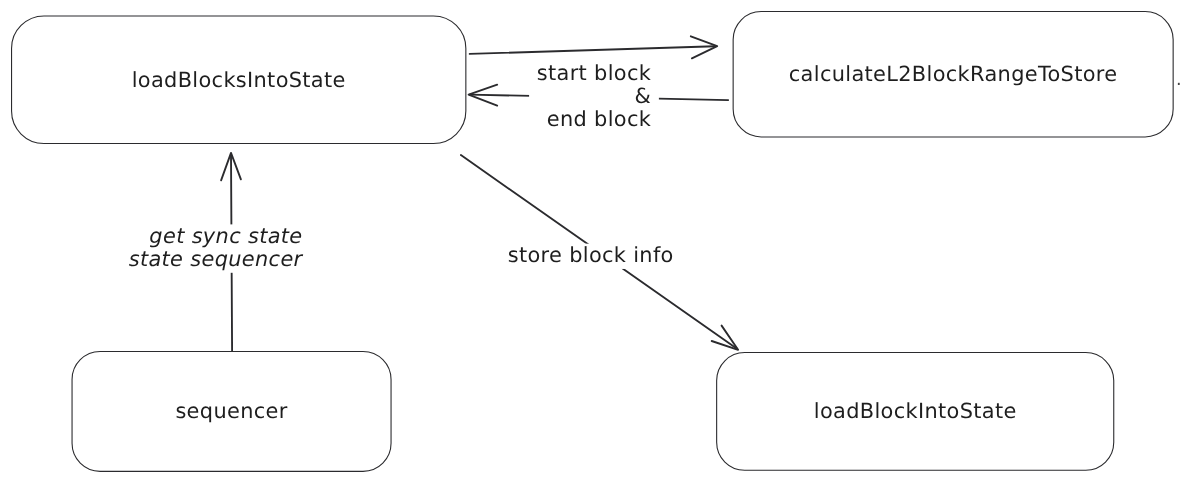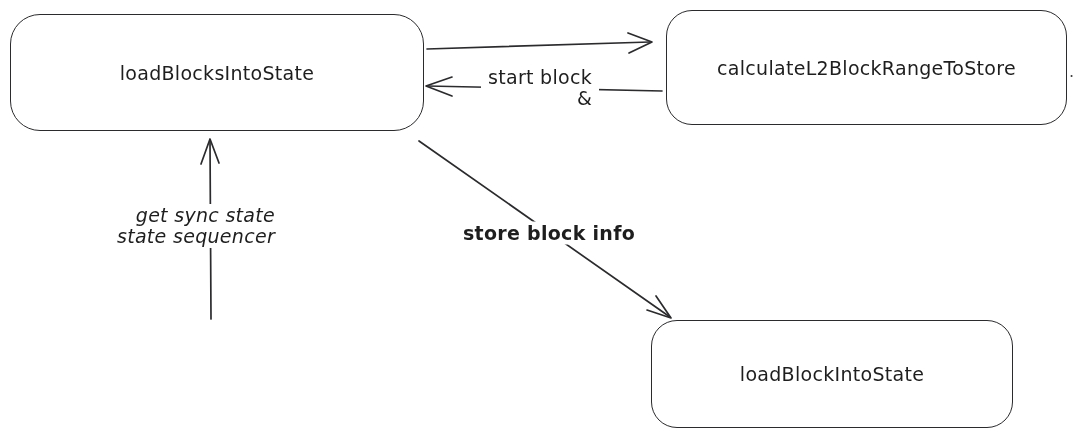--- a/index.html
+++ b/index.html
@@ -52,21 +52,21 @@
     color: #1e1e1e;
     font-size: 19px;
     line-height: 21px;
     text-align: right;
     padding: 1px 7px;
     white-space: nowrap;
     letter-spacing: 0.3px;
   }
   .label-start-end { left: 540px; top: 88px;  }
   .label-get-sync  { left: 196px; top: 226px; font-style: italic; }
-  .label-store     { left: 549px; top: 233px; font-weight: bold; }
+  .label-store     { left: 537px; top: 233px; }
   .stray-dot {
     position: absolute;
     left: 1069px; top: 68px;
     color: #444444;
     font-size: 16px;
     line-height: 8px;
   }
 </style>
 </head>
 <body>
@@ -97,28 +97,32 @@
   </svg>
 
   <div class="node node-load-blocks">
     <span>loadBlocksIntoState</span>
   </div>
 
   <div class="node node-calc-range">
     <span>calculateL2BlockRangeToStore</span>
   </div>
 
+  <div class="node node-sequencer">
+    <span>sequencer</span>
+  </div>
 
   <div class="node node-load-block">
     <span>loadBlockIntoState</span>
   </div>
 
   <div class="edge-label label-start-end">
     <div>start block</div>
     <div>&amp;</div>
+    <div>end block</div>
   </div>
 
   <div class="edge-label label-get-sync">
     <div>get sync state</div>
     <div>state sequencer</div>
   </div>
 
   <div class="edge-label label-store">
     <div>store block info</div>
   </div>

